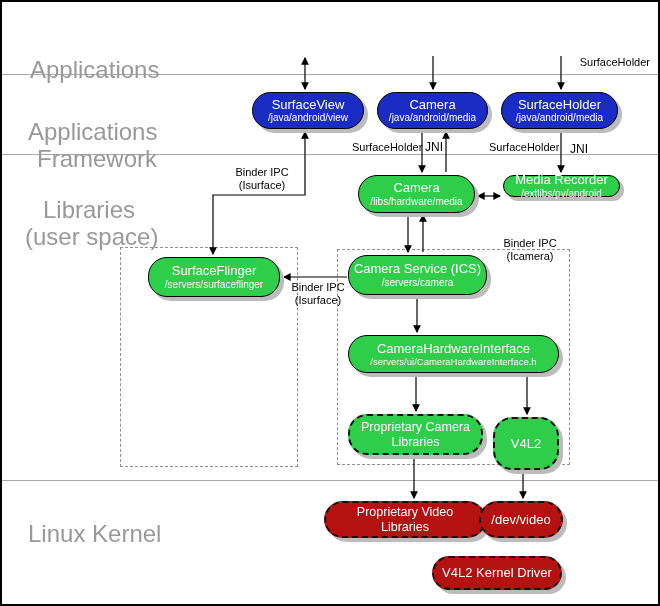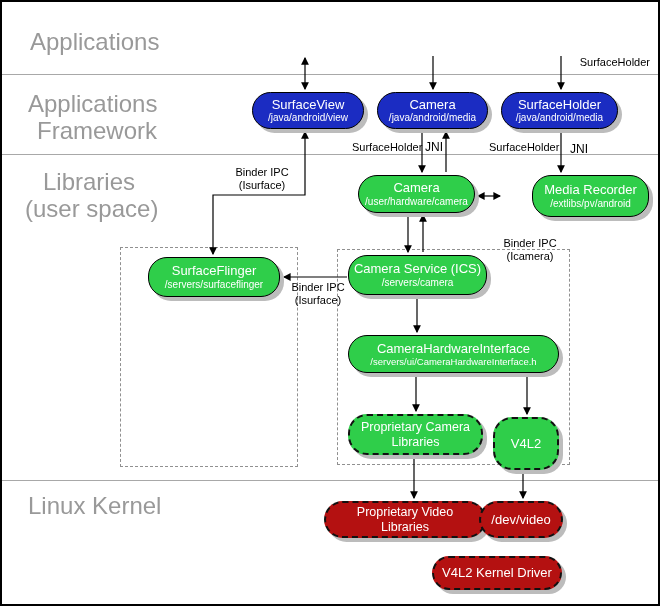--- a/index.html
+++ b/index.html
@@ -7,21 +7,21 @@
     --label_gray:#999999; --shadow:#bcbcbc; --line:#000000;
   }
   html,body{margin:0;padding:0;background:#fff;}
   #canvas{
     position:relative; width:660px; height:606px; background:#ffffff;
     font-family:"Liberation Sans",sans-serif; overflow:hidden;
   }
   .frame{position:absolute; inset:0; border:2px solid #000; pointer-events:none; z-index:50;}
   svg.edges{position:absolute; left:0; top:0; width:660px; height:606px; z-index:5; pointer-events:none;}
   .divider{position:absolute; left:2px; right:2px; border-top:1.5px solid #a8a8a8; z-index:1;}
-  .layer-label{position:absolute; color:var(--label_gray); font-size:24px; line-height:27px; z-index:2; white-space:nowrap;}
+  .layer-label{position:absolute; color:var(--label_gray); font-size:24px; line-height:27px; z-index:2; white-space:nowrap;margin-top:28px;}
   .node{
     position:absolute; z-index:10; color:#fff; text-align:center;
     display:flex; flex-direction:column; align-items:center; justify-content:center;
     border:1.5px solid #000; border-radius:19px;
     box-shadow:4px 4px 0 0 var(--shadow); line-height:1.18; box-sizing:border-box;
   }
   .node.blue{background:var(--blue);}
   .node.green{background:var(--green);}
   .node.red{background:var(--red);}
   .node.dashed{border:2px dashed #111;}
@@ -116,23 +116,23 @@
     <div class="t">Camera</div>
     <div class="s">/java/android/media</div>
   </div>
   <div class="node blue" style="left:501px; top:92px; width:117px; height:37px;">
     <div class="t">SurfaceHolder</div>
     <div class="s">/java/android/media</div>
   </div>
 
   <div class="node green" style="left:358px; top:175px; width:117px; height:38px;">
     <div class="t">Camera</div>
-    <div class="s">/user/hardware/camera</div>
+    <div class="s">/libs/hardware/media</div>
   </div>
-  <div class="node green" style="left:532px; top:175px; width:117px; height:42px;">
+  <div class="node green" style="left:503px; top:175px; width:117px; height:22px;">
     <div class="t">Media Recorder</div>
     <div class="s">/extlibs/pv/android</div>
   </div>
 
   <div class="node green" style="left:148px; top:257px; width:132px; height:40px;">
     <div class="t">SurfaceFlinger</div>
     <div class="s">/servers/surfaceflinger</div>
   </div>
   <div class="node green" style="left:348px; top:335px; width:211px; height:38px;">
     <div class="t">CameraHardwareInterface</div>

